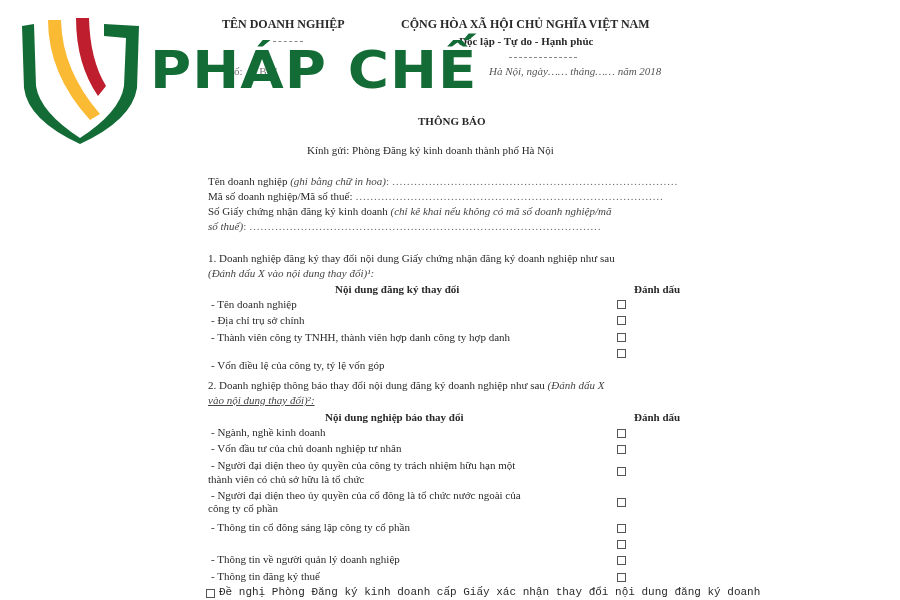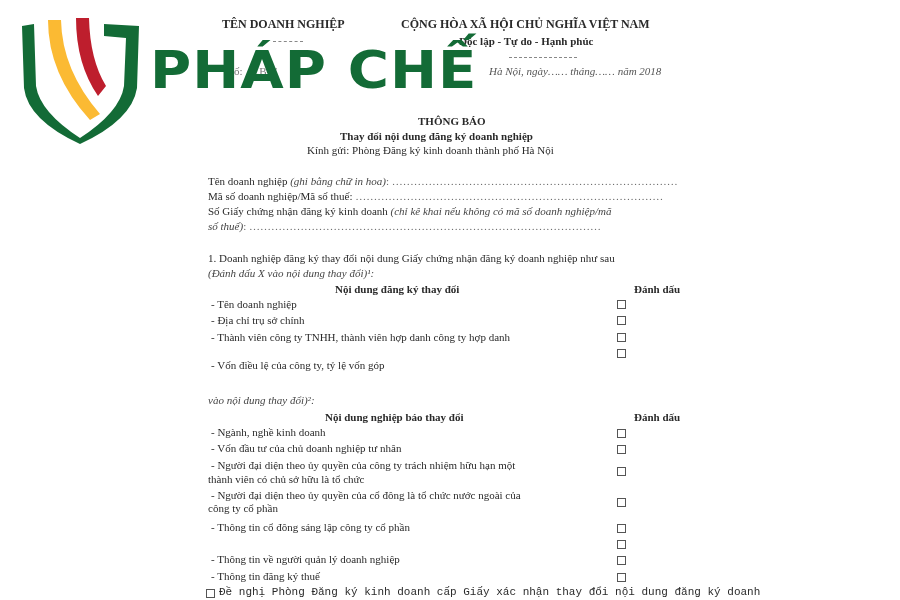--- a/index.html
+++ b/index.html
@@ -36,21 +36,20 @@
   <div class="t b" style="left:222px;top:17px;font-size:12px;">TÊN DOANH NGHIỆP</div>
   <div class="sep" style="left:273px;top:41px;width:30px;"></div>
   <div class="t" style="left:228px;top:64px;color:#777;">Số: .....B-C</div>
 
   <div class="t b" style="left:401px;top:17px;font-size:12px;">CỘNG HÒA XÃ HỘI CHỦ NGHĨA VIỆT NAM</div>
   <div class="t b" style="left:459px;top:34px;">Độc lập - Tự do - Hạnh phúc</div>
   <div class="sep" style="left:509px;top:57px;width:68px;"></div>
   <div class="t i" style="left:489px;top:64px;color:#555;">Hà Nội, ngày…… tháng…… năm 2018</div>
 
   <div class="t b" style="left:418px;top:114px;">THÔNG BÁO</div>
-  <div class="t b" style="left:340px;top:129px;">Thay đổi nội dung đăng ký doanh nghiệp</div>
   <div class="t" style="left:307px;top:143px;">Kính gửi: Phòng Đăng ký kinh doanh thành phố Hà Nội</div>
 
   <div class="t" style="left:208px;top:174px;">
     <span>Tên doanh nghiệp </span><span class="i">(ghi bằng chữ in hoa)</span><span class="dots">: ……………………………………………………………………</span>
   </div>
   <div class="t" style="left:208px;top:189px;">
     <span>Mã số doanh nghiệp/Mã số thuế: </span><span class="dots">…………………………………………………………………………</span>
   </div>
   <div class="t" style="left:208px;top:204px;">
     <span>Số Giấy chứng nhận đăng ký kinh doanh </span><span class="i">(chỉ kê khai nếu không có mã số doanh nghiệp/mã</span>
@@ -66,21 +65,24 @@
 
   <div class="t" style="left:211px;top:297px;">- Tên doanh nghiệp</div>
   <div class="box" style="left:617px;top:300px;"></div>
   <div class="t" style="left:211px;top:313px;">- Địa chỉ trụ sở chính</div>
   <div class="box" style="left:617px;top:316px;"></div>
   <div class="t" style="left:211px;top:330px;">- Thành viên công ty TNHH, thành viên hợp danh công ty hợp danh</div>
   <div class="box" style="left:617px;top:333px;"></div>
   <div class="t" style="left:211px;top:358px;text-align:center;">- Vốn điều lệ của công ty, tỷ lệ vốn góp</div>
   <div class="box" style="left:617px;top:349px;"></div>
 
-  <div class="t i" style="left:208px;top:393px;">vào nội dung thay đổi)²:</div>
+  <div class="t" style="left:208px;top:378px;">
+    <span>2. Doanh nghiệp thông báo thay đổi nội dung đăng ký doanh nghiệp như sau </span><span class="i">(Đánh dấu X</span>
+  </div>
+  <div class="t i" style="left:208px;top:393px;text-decoration:underline;">vào nội dung thay đổi)²:</div>
   <div class="t b" style="left:325px;top:410px;">Nội dung nghiệp báo thay đổi</div>
   <div class="t b" style="left:634px;top:410px;">Đánh dấu</div>
 
   <div class="t" style="left:211px;top:425px;">- Ngành, nghề kinh doanh</div>
   <div class="box" style="left:617px;top:429px;"></div>
   <div class="t" style="left:211px;top:441px;">- Vốn đầu tư của chủ doanh nghiệp tư nhân</div>
   <div class="box" style="left:617px;top:445px;"></div>
   <div class="t" style="left:208px;top:472px;">thành viên có chủ sở hữu là tổ chức</div>
   <div class="t" style="left:211px;top:458px;">- Người đại diện theo ủy quyền của công ty trách nhiệm hữu hạn một</div>
   <div class="box" style="left:617px;top:467px;"></div>

